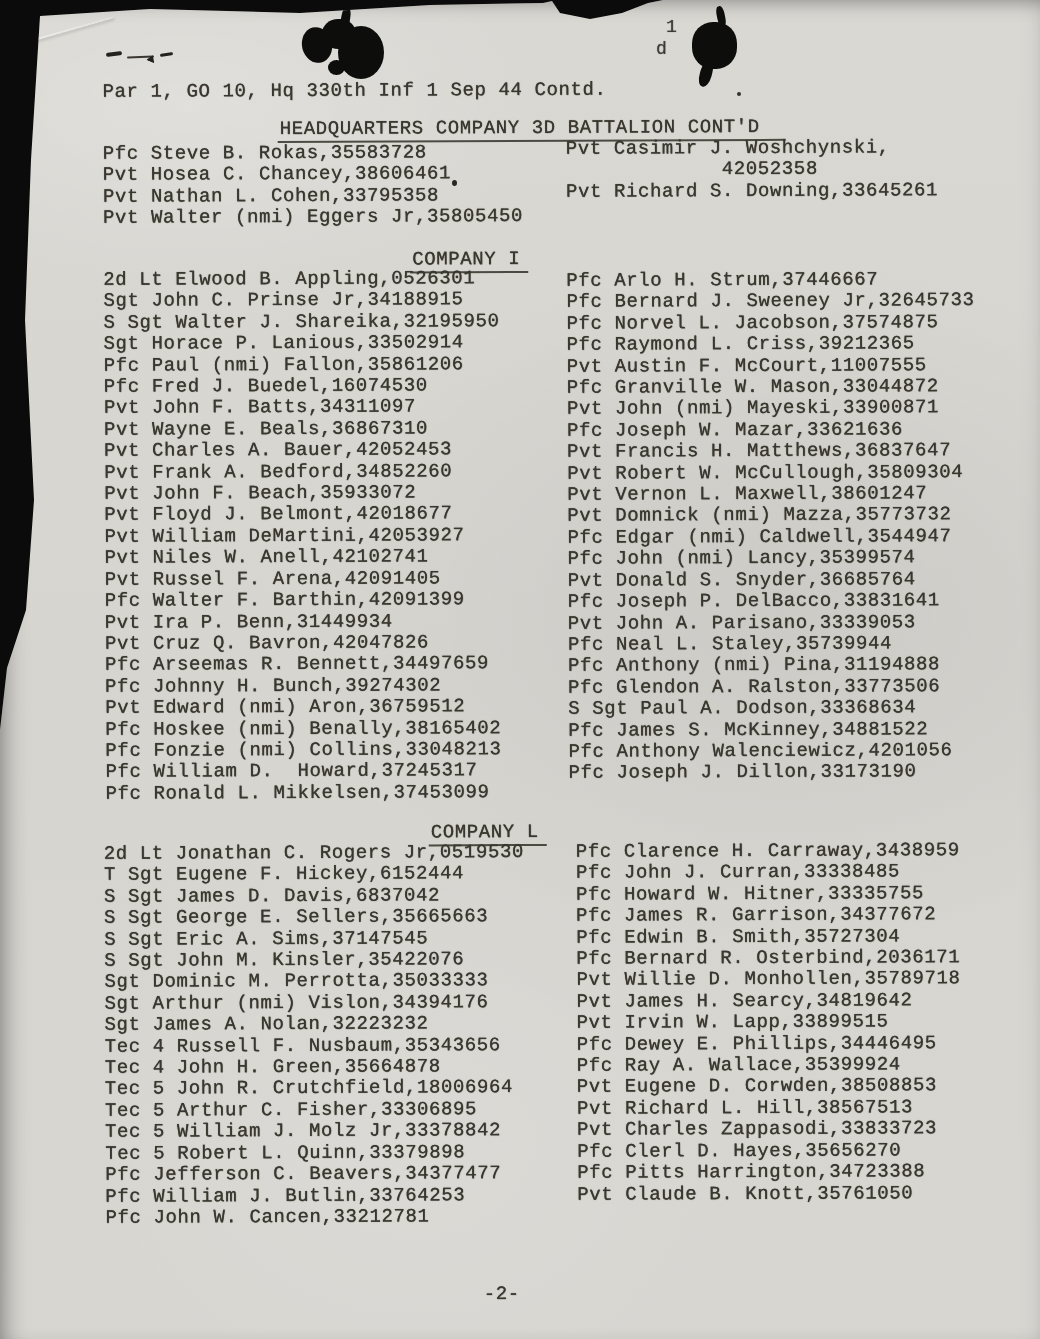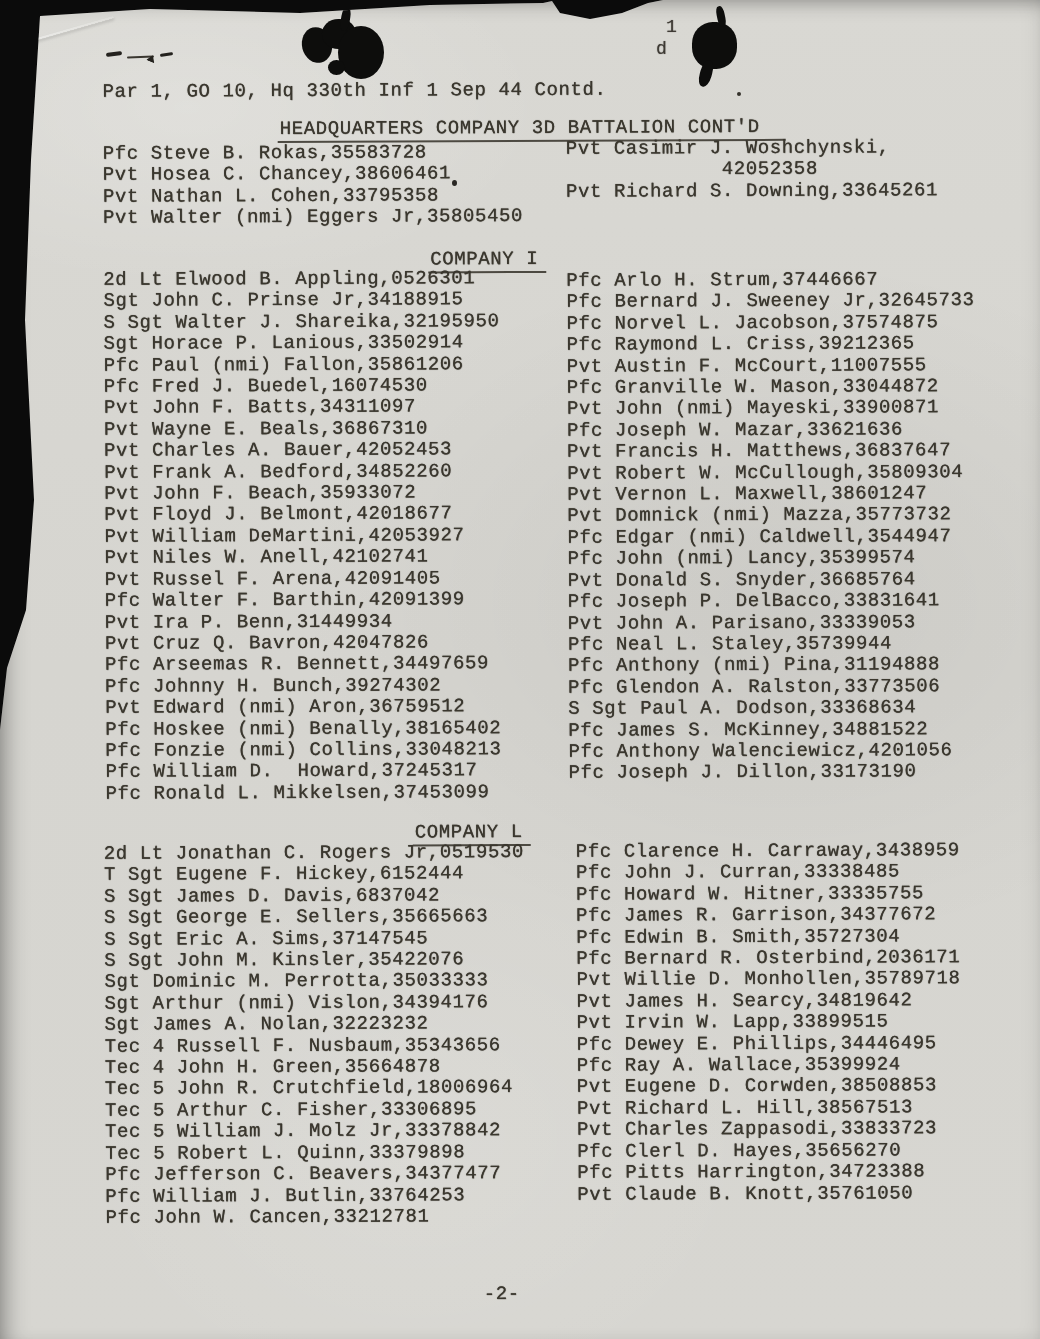--- a/index.html
+++ b/index.html
@@ -34,22 +34,22 @@
   }
 
   .header-line{position:absolute;left:105px;top:80px;}
 
   .section-title{
     position:absolute;
     border-bottom:2px solid rgba(52,48,40,0.85);
     padding:0 4px 1px 2px;
   }
   .title-hq{left:280px;top:118px;padding-right:26px;}
-  .title-ci{left:430px;top:249px;padding-right:8px;}
-  .title-cl{left:412px;top:822px;padding-right:8px;}
+  .title-ci{left:412px;top:249px;padding-right:8px;}
+  .title-cl{left:428px;top:822px;padding-right:8px;}
 
   .col{position:absolute;}
   .col-hq-left{left:105px;top:142px;}
   .col-hq-right{left:568px;top:139px;}
   .col-ci-left{left:105px;top:268px;}
   .col-ci-right{left:568px;top:271px;}
   .col-cl-left{left:103px;top:842px;}
   .col-cl-right{left:575px;top:842px;}
 
   .page-number{position:absolute;left:481px;top:1284px;}

